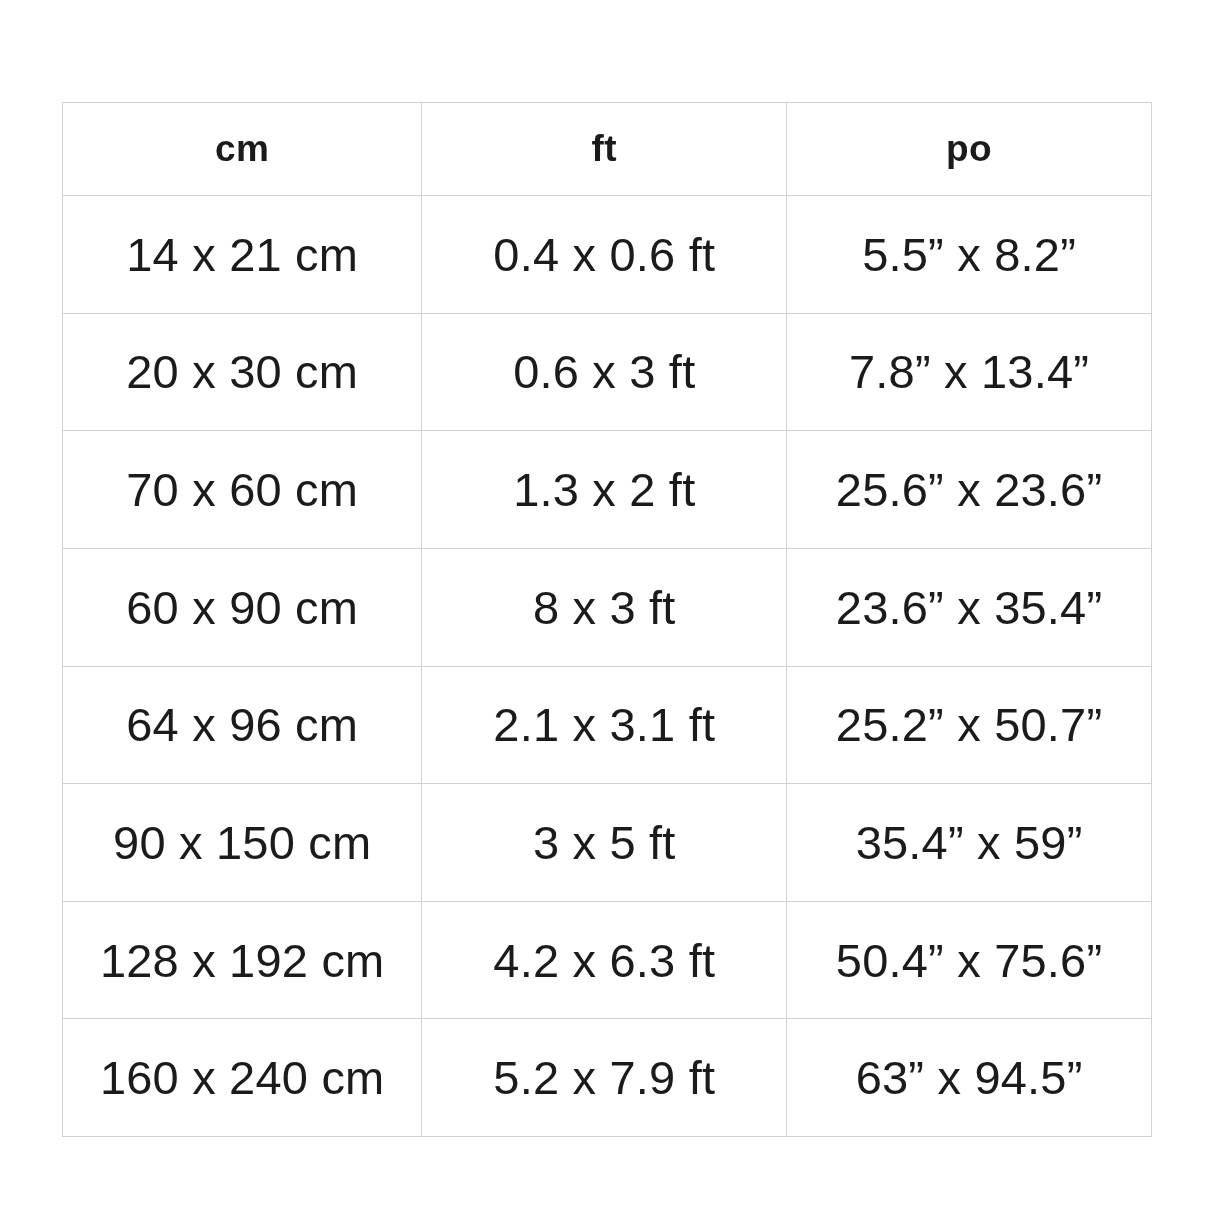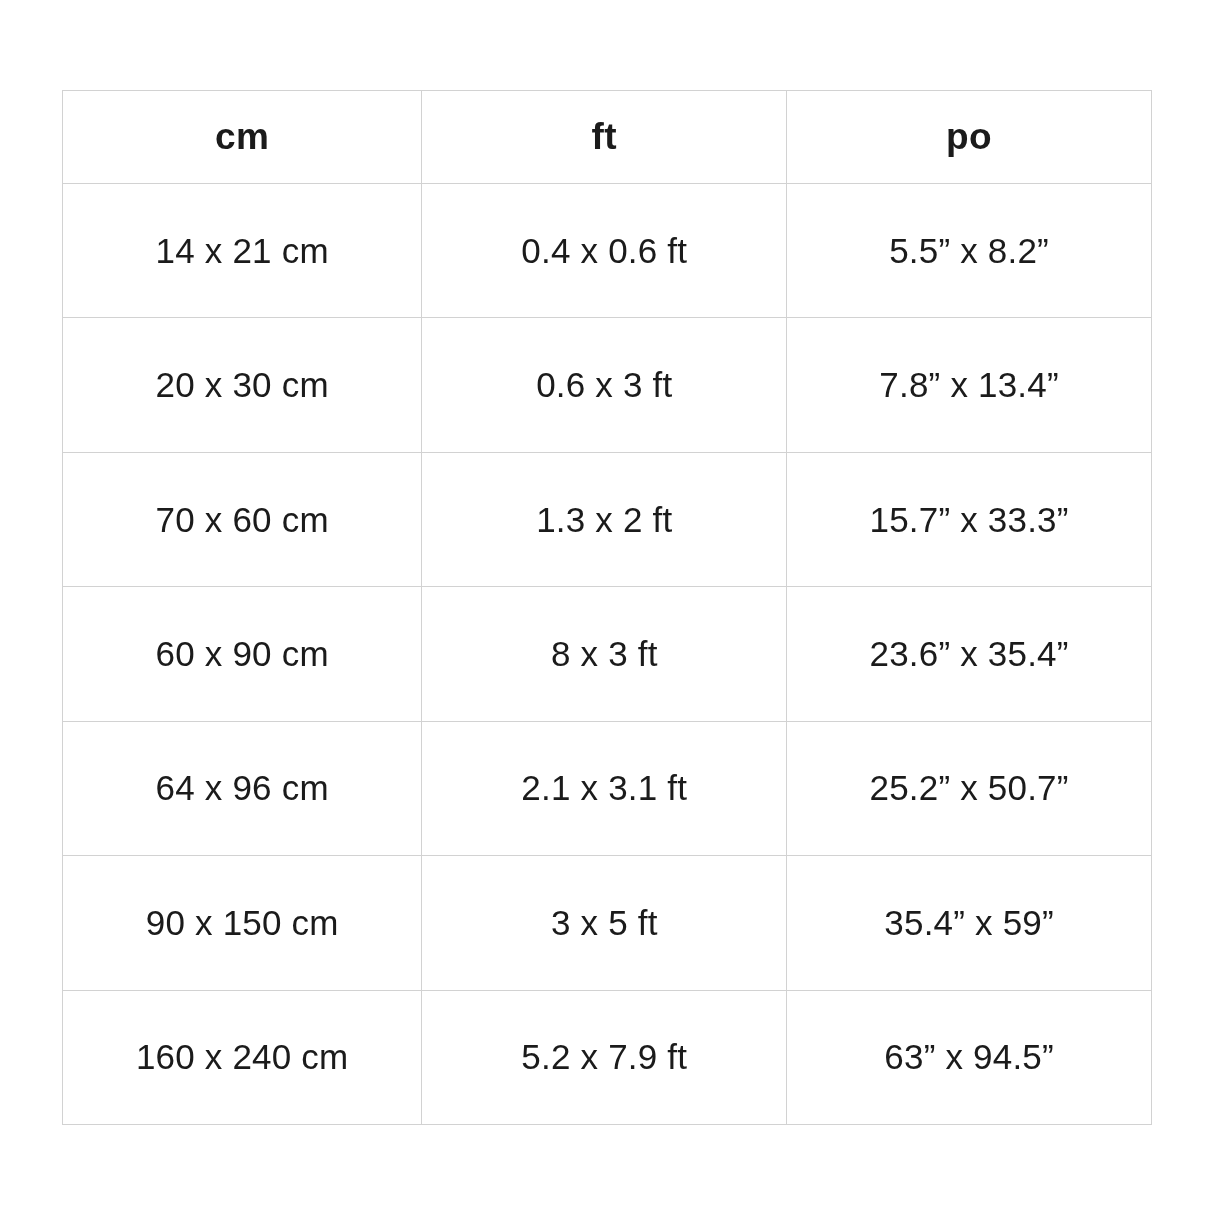--- a/index.html
+++ b/index.html
@@ -19,21 +19,21 @@
     width: 1214px;
     height: 1214px;
     position: relative;
     background: #ffffff;
     box-sizing: border-box;
   }
 
   .table-wrap {
     position: absolute;
     left: 62px;
-    top: 90px;
+    top: 102px;
     width: 1090px;
     height: 1035px;
   }
 
   table.size-table {
     width: 100%;
     height: 100%;
     border-collapse: collapse;
     table-layout: fixed;
   }
@@ -49,21 +49,21 @@
 
   table.size-table thead th {
     height: 92px;
     font-size: 37px;
     font-weight: bold;
     letter-spacing: 0.5px;
   }
 
   table.size-table tbody td {
     height: 94px;
-    font-size: 35px;
+    font-size: 47px;
     font-weight: 400;
     letter-spacing: 0.2px;
   }
 
   
   col.col-cm { width: 33%; }
   col.col-ft { width: 33.5%; }
   col.col-po { width: 33.5%; }
 </style>
 </head>
@@ -91,38 +91,43 @@
           <td>5.5” x 8.2”</td>
         </tr>
         <tr>
           <td>20 x 30 cm</td>
           <td>0.6 x 3 ft</td>
           <td>7.8” x 13.4”</td>
         </tr>
         <tr>
           <td>70 x 60 cm</td>
           <td>1.3 x 2 ft</td>
-          <td>15.7” x 33.3”</td>
+          <td>25.6” x 23.6”</td>
         </tr>
         <tr>
           <td>60 x 90 cm</td>
           <td>8 x 3 ft</td>
           <td>23.6” x 35.4”</td>
         </tr>
         <tr>
           <td>64 x 96 cm</td>
           <td>2.1 x 3.1 ft</td>
           <td>25.2” x 50.7”</td>
         </tr>
         <tr>
           <td>90 x 150 cm</td>
           <td>3 x 5 ft</td>
           <td>35.4” x 59”</td>
         </tr>
         <tr>
+          <td>128 x 192 cm</td>
+          <td>4.2 x 6.3 ft</td>
+          <td>50.4” x 75.6”</td>
+        </tr>
+        <tr>
           <td>160 x 240 cm</td>
           <td>5.2 x 7.9 ft</td>
           <td>63” x 94.5”</td>
         </tr>
       </tbody>
     </table>
   </div>
 </div>
 
 </body></html>

